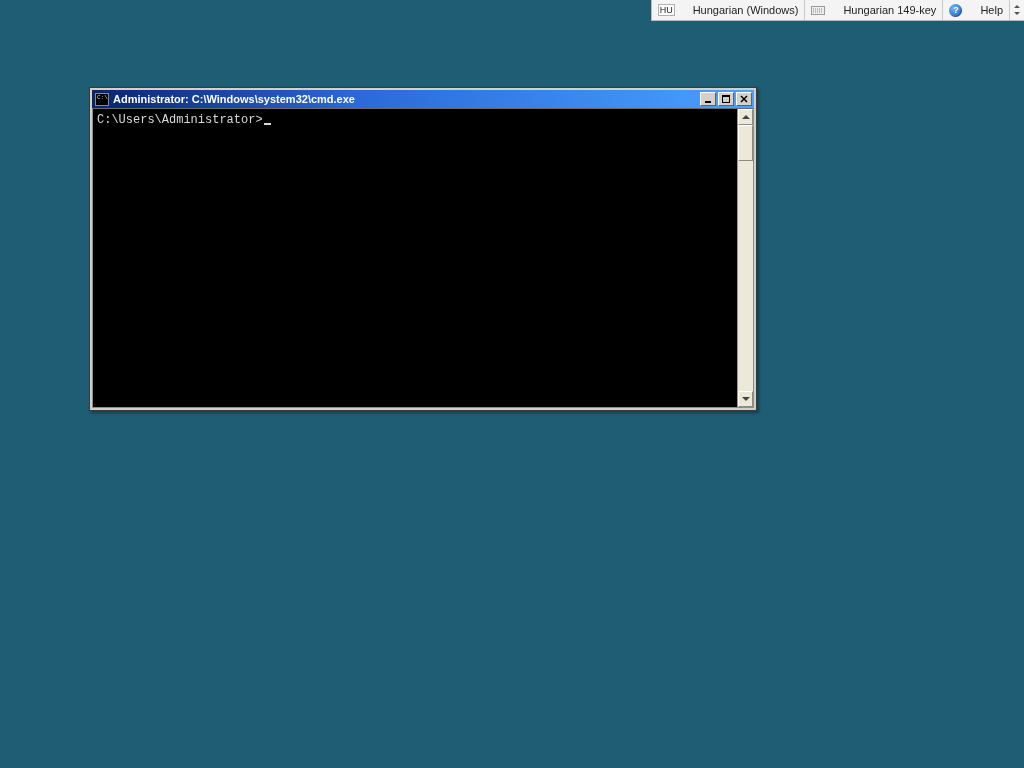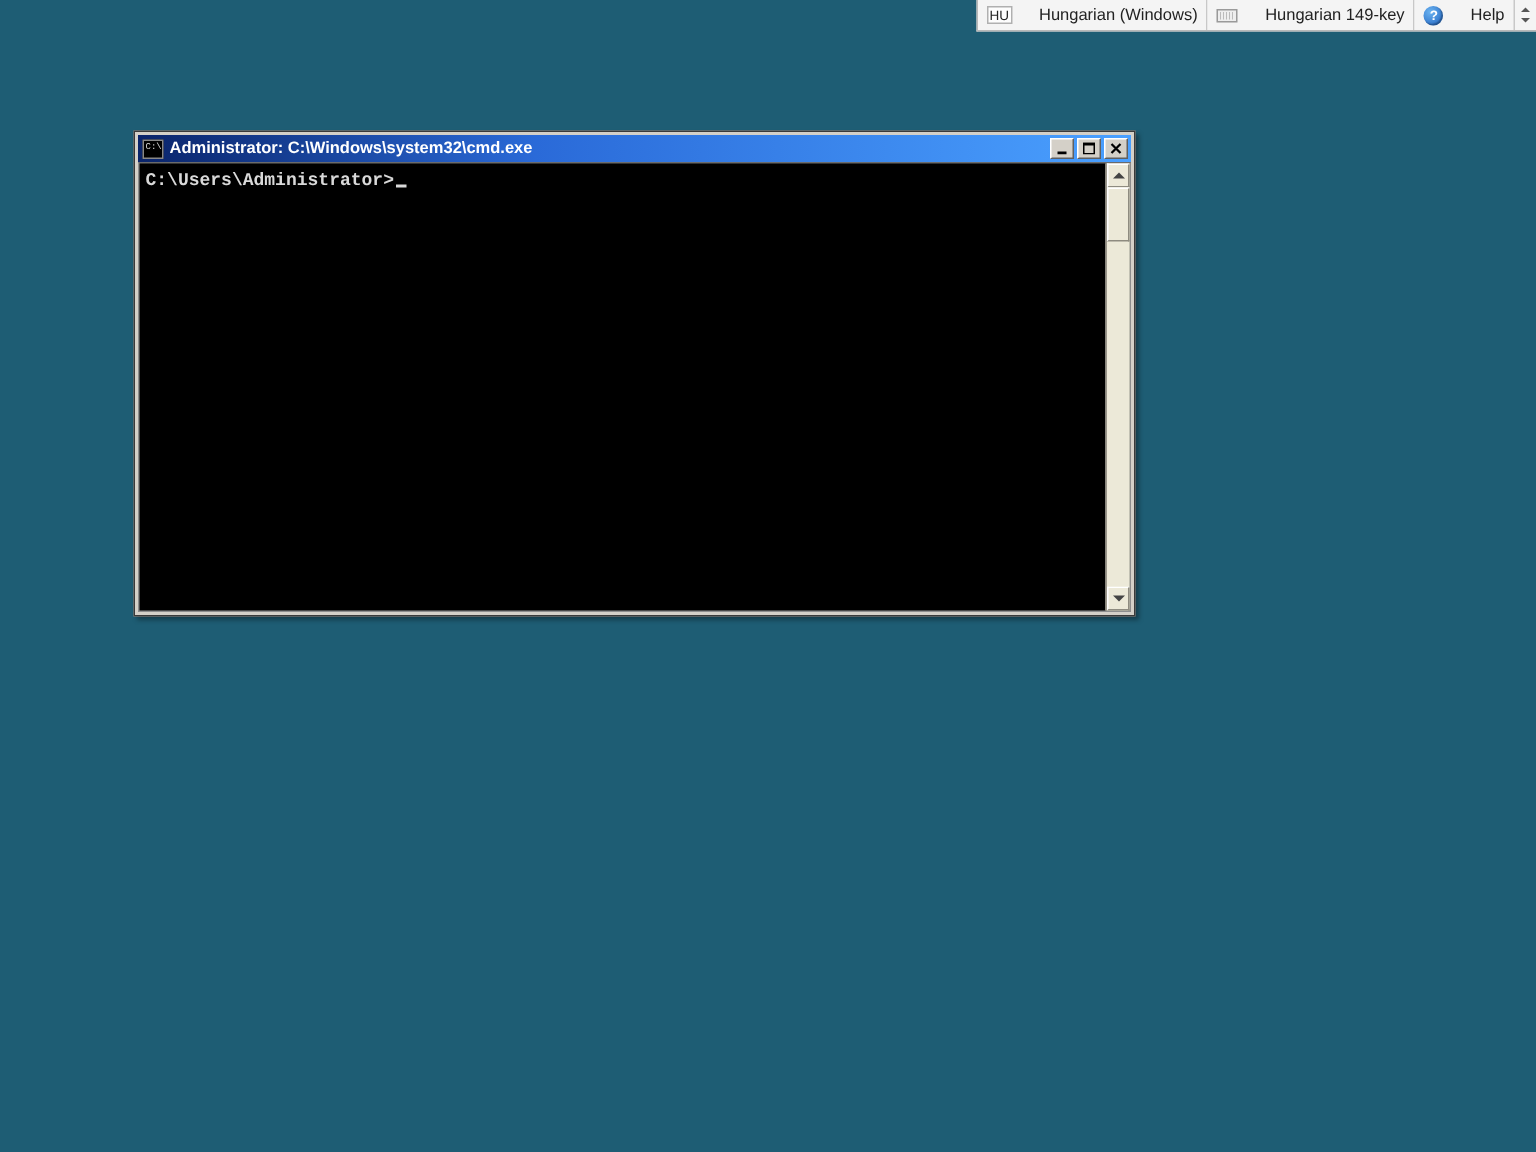--- a/index.html
+++ b/index.html
@@ -150,21 +150,21 @@
     border-top-color:#6b6b6b;
   }
   .cmd-text {
     flex:1;
     padding: 4px 0 0 4px;
     font-family: "Lucida Console","Courier New",monospace;
     font-size: 12px;
     color:#d9d9d9;
     white-space: pre;
     overflow:hidden;
-    font-weight:bold;
+    font-weight:normal;
     letter-spacing:0;
   }
   .cmd-text .cursor {
     display:inline-block;
     width:7px;
     border-bottom:2px solid #d9d9d9;
     margin-left:1px;
     transform: translateY(2px);
   }
   .vscroll {

